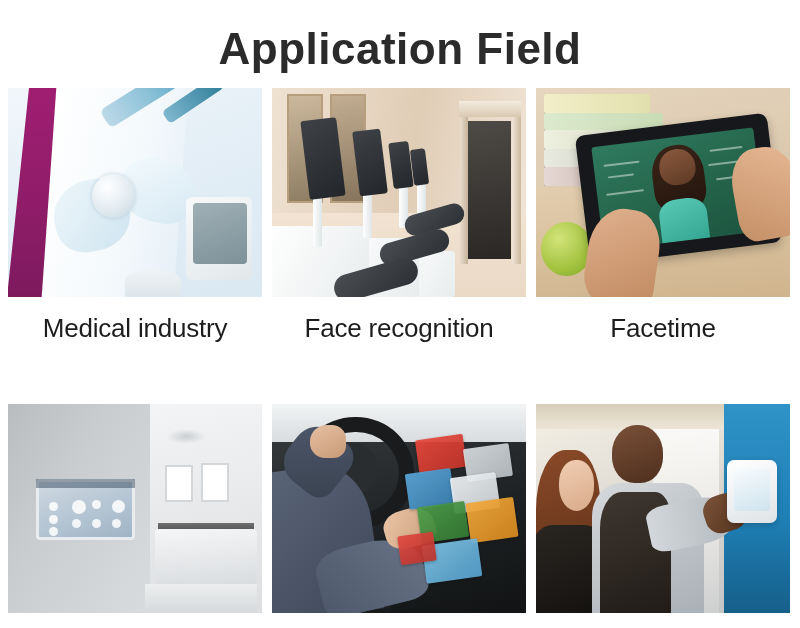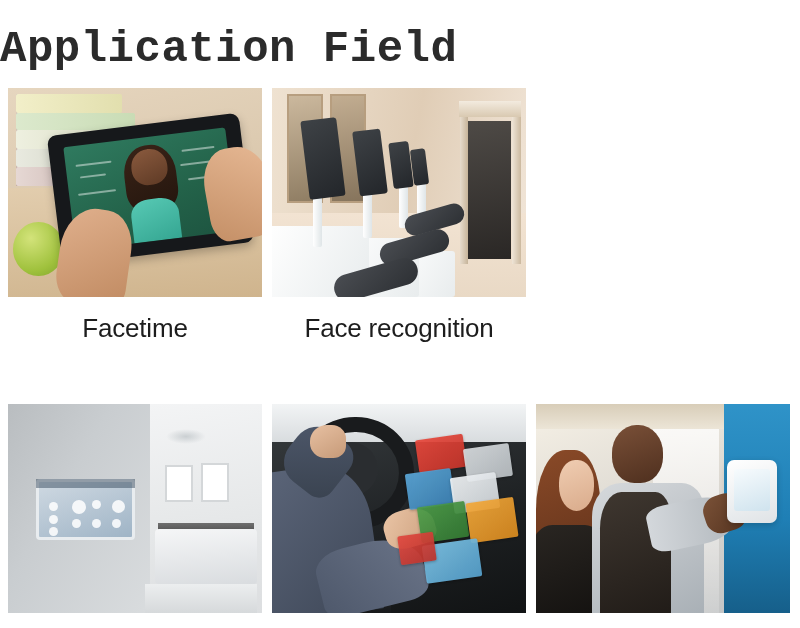--- a/index.html
+++ b/index.html
@@ -13,26 +13,26 @@
     position: relative;
   }
 
   .page { position: relative; width: 800px; height: 628px; background: #fff; }
 
   .page-title {
     position: absolute;
     top: 24px;
     left: 0;
     width: 800px;
-    text-align: left;
+    text-align: center;
     font-size: 44px;
     font-weight: 700;
     letter-spacing: 0.5px;
     color: #2b2b2b;
-    font-family: Liberation Mono, monospace;
+    font-family: Liberation Sans, sans-serif;
   }
 
   .grid {
     position: absolute;
     top: 88px;
     left: 8px;
     width: 784px;
   }
 
   .row { display: flex; gap: 10px; width: 784px; }
@@ -476,20 +476,63 @@
 <body>
 
 <div class="page">
 
   <div class="page-title">Application Field</div>
 
   <div class="grid">
 
     <div class="row">
 
+      <div class="cell">
+        <div class="thumb ph-medical">
+          <div class="magenta"></div>
+          <div class="coat"></div>
+          <div class="glove-a"></div>
+          <div class="glove-b"></div>
+          <div class="wand"></div>
+          <div class="wand2"></div>
+          <div class="lens"></div>
+          <div class="base"></div>
+          <div class="monitor"></div>
+          <div class="monitor-screen"></div>
+        </div>
+        <div class="caption">Medical industry</div>
+      </div>
+
+      <div class="cell">
+        <div class="thumb ph-face">
+          <div class="wall"></div>
+          <div class="glassdoor"></div>
+          <div class="glassdoor2"></div>
+          <div class="floor"></div>
+          <div class="gate-in"></div>
+          <div class="gate-l"></div>
+          <div class="gate-r"></div>
+          <div class="gate-top"></div>
+          <div class="kiosk k3"></div>
+          <div class="kiosk k2"></div>
+          <div class="kiosk k1"></div>
+          <div class="pole p4"></div>
+          <div class="pole p3"></div>
+          <div class="pole p2"></div>
+          <div class="pole p1"></div>
+          <div class="screen s4"></div>
+          <div class="screen s3"></div>
+          <div class="screen s2"></div>
+          <div class="screen s1"></div>
+          <div class="tray t3"></div>
+          <div class="tray t2"></div>
+          <div class="tray t1"></div>
+        </div>
+        <div class="caption">Face recognition</div>
+      </div>
 
       <div class="cell">
         <div class="thumb ph-ft">
           <div class="desk"></div>
           <div class="bkspine"></div>
           <div class="bk bk1"></div>
           <div class="bk bk2"></div>
           <div class="bk bk3"></div>
           <div class="bk bk4"></div>
           <div class="bk bk5"></div>
@@ -506,48 +549,20 @@
               <div class="person-head"></div>
               <div class="person-body"></div>
             </div>
           </div>
           <div class="hand-l"></div>
           <div class="hand-r"></div>
         </div>
         <div class="caption">Facetime</div>
       </div>
 
-      <div class="cell">
-        <div class="thumb ph-face">
-          <div class="wall"></div>
-          <div class="glassdoor"></div>
-          <div class="glassdoor2"></div>
-          <div class="floor"></div>
-          <div class="gate-in"></div>
-          <div class="gate-l"></div>
-          <div class="gate-r"></div>
-          <div class="gate-top"></div>
-          <div class="kiosk k3"></div>
-          <div class="kiosk k2"></div>
-          <div class="kiosk k1"></div>
-          <div class="pole p4"></div>
-          <div class="pole p3"></div>
-          <div class="pole p2"></div>
-          <div class="pole p1"></div>
-          <div class="screen s4"></div>
-          <div class="screen s3"></div>
-          <div class="screen s2"></div>
-          <div class="screen s1"></div>
-          <div class="tray t3"></div>
-          <div class="tray t2"></div>
-          <div class="tray t1"></div>
-        </div>
-        <div class="caption">Face recognition</div>
-      </div>
-
     </div>
 
     <div class="row row-2">
 
       <div class="cell">
         <div class="thumb ph-home">
           <div class="leftwall"></div>
           <div class="rightroom"></div>
           <div class="chand"></div>
           <div class="frame f1"></div>

